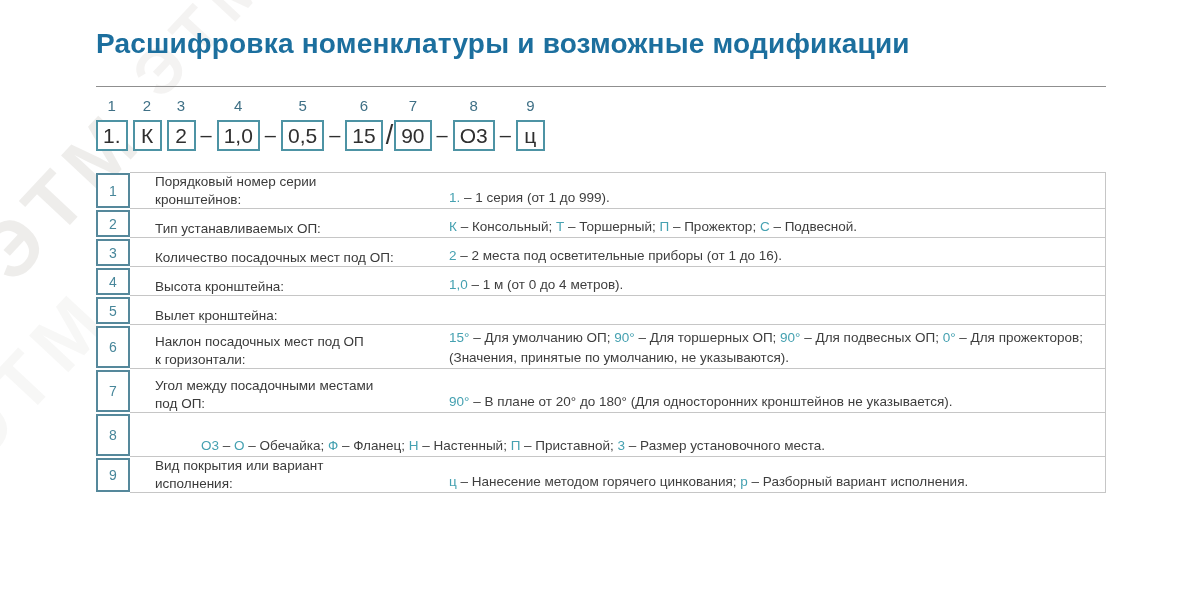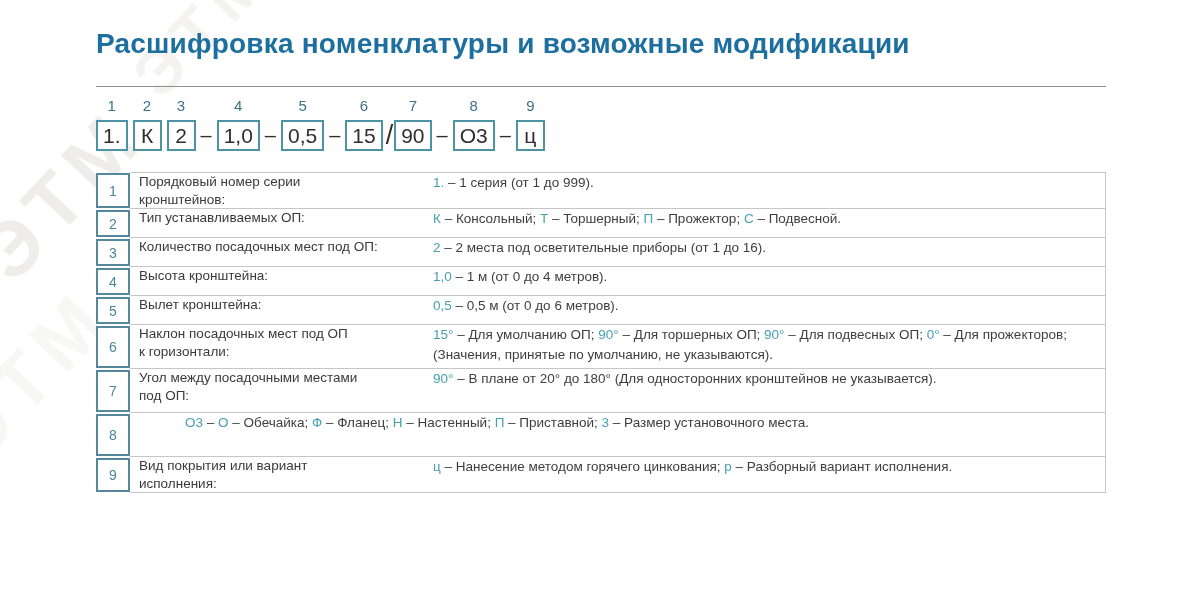--- a/index.html
+++ b/index.html
@@ -69,24 +69,24 @@
   .trow{display:flex;align-items:stretch;min-height:29px;}
   .trow.tall{min-height:44px;}
   .numcell{
     flex:none;width:30px;margin:1px 0;
     border:2px solid #55889b;
     display:flex;align-items:center;justify-content:center;
     font-size:14px;color:var(--c-num,#47869a);
     background:#fff;
   }
   .rowcontent{
-    flex:1;display:flex;align-items:flex-start;
+    flex:1;display:flex;align-items:flex-end;
     border-bottom:1px solid var(--c-line,#c6c6c6);
     border-right:1px solid var(--c-line,#c6c6c6);
-    padding-left:9px;
+    padding-left:25px;
   }
   .trow.first .rowcontent{border-top:1px solid var(--c-line,#c6c6c6);}
   .desc{
     flex:none;width:248px;
     font-size:13.5px;line-height:1.3;color:#3a3a3a;
     white-space:pre-line;
   }
   .value{
     flex:1;font-size:13.5px;line-height:1.5;color:#3e3e3e;
     padding-right:4px;
@@ -176,21 +176,20 @@
         <div class="numcell">4</div>
         <div class="rowcontent">
           <div class="desc">Высота кронштейна:</div>
           <div class="value"><span class="accent">1,0</span><span> – 1 м (от 0 до 4 метров).</span></div>
         </div>
       </div>
       <div class="trow">
         <div class="numcell">5</div>
         <div class="rowcontent">
           <div class="desc">Вылет кронштейна:</div>
-          <div class="value"><span class="accent">0,5</span><span> – 0,5 м (от 0 до 6 метров).</span></div>
         </div>
       </div>
       <div class="trow tall">
         <div class="numcell">6</div>
         <div class="rowcontent">
           <div class="desc">Наклон посадочных мест под ОП
 к горизонтали:</div>
           <div class="value"><span class="accent">15°</span><span> – Для умолчанию ОП; </span><span class="accent">90°</span><span> – Для торшерных ОП; </span><span class="accent">90°</span><span> – Для подвесных ОП; </span><span class="accent">0°</span><span> – Для прожекторов;</span><br><span>(Значения, принятые по умолчанию, не указываются).</span></div>
         </div>
       </div>

